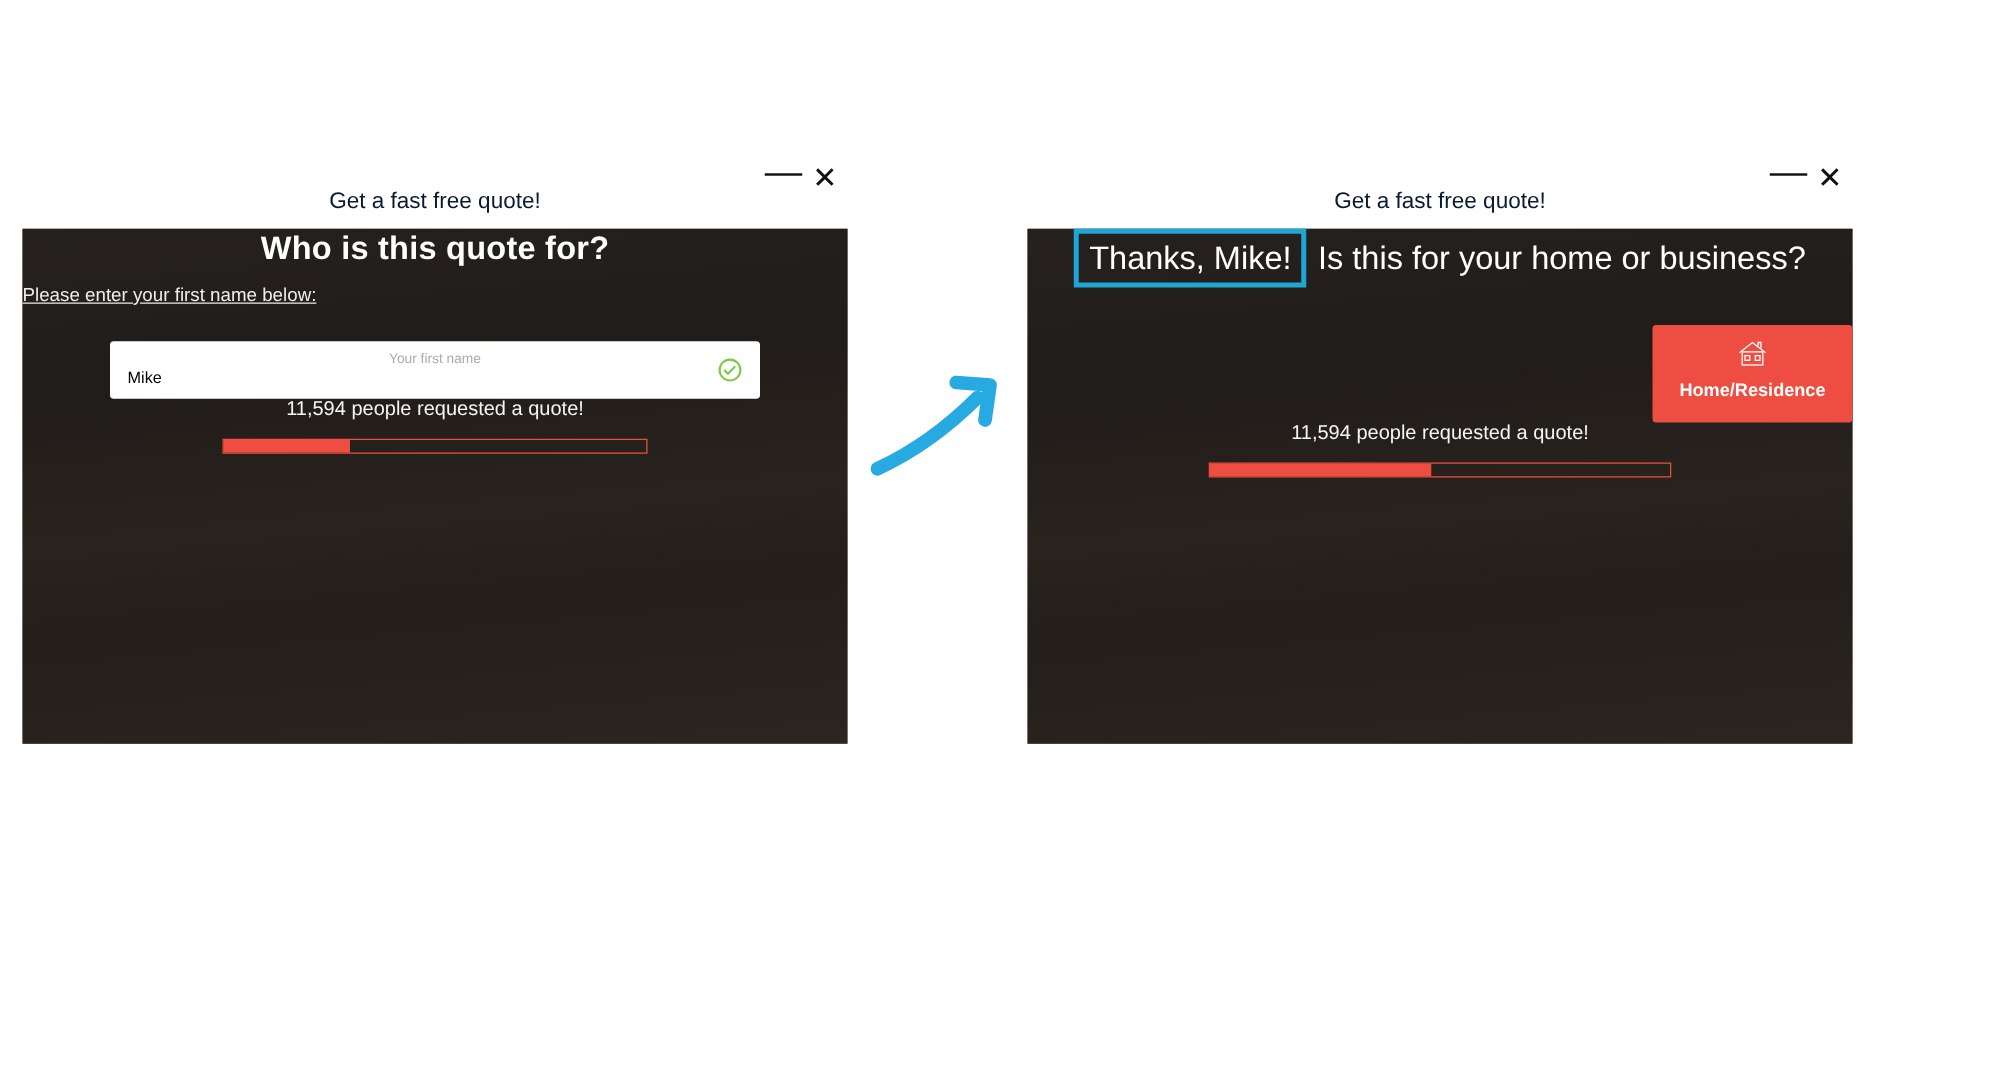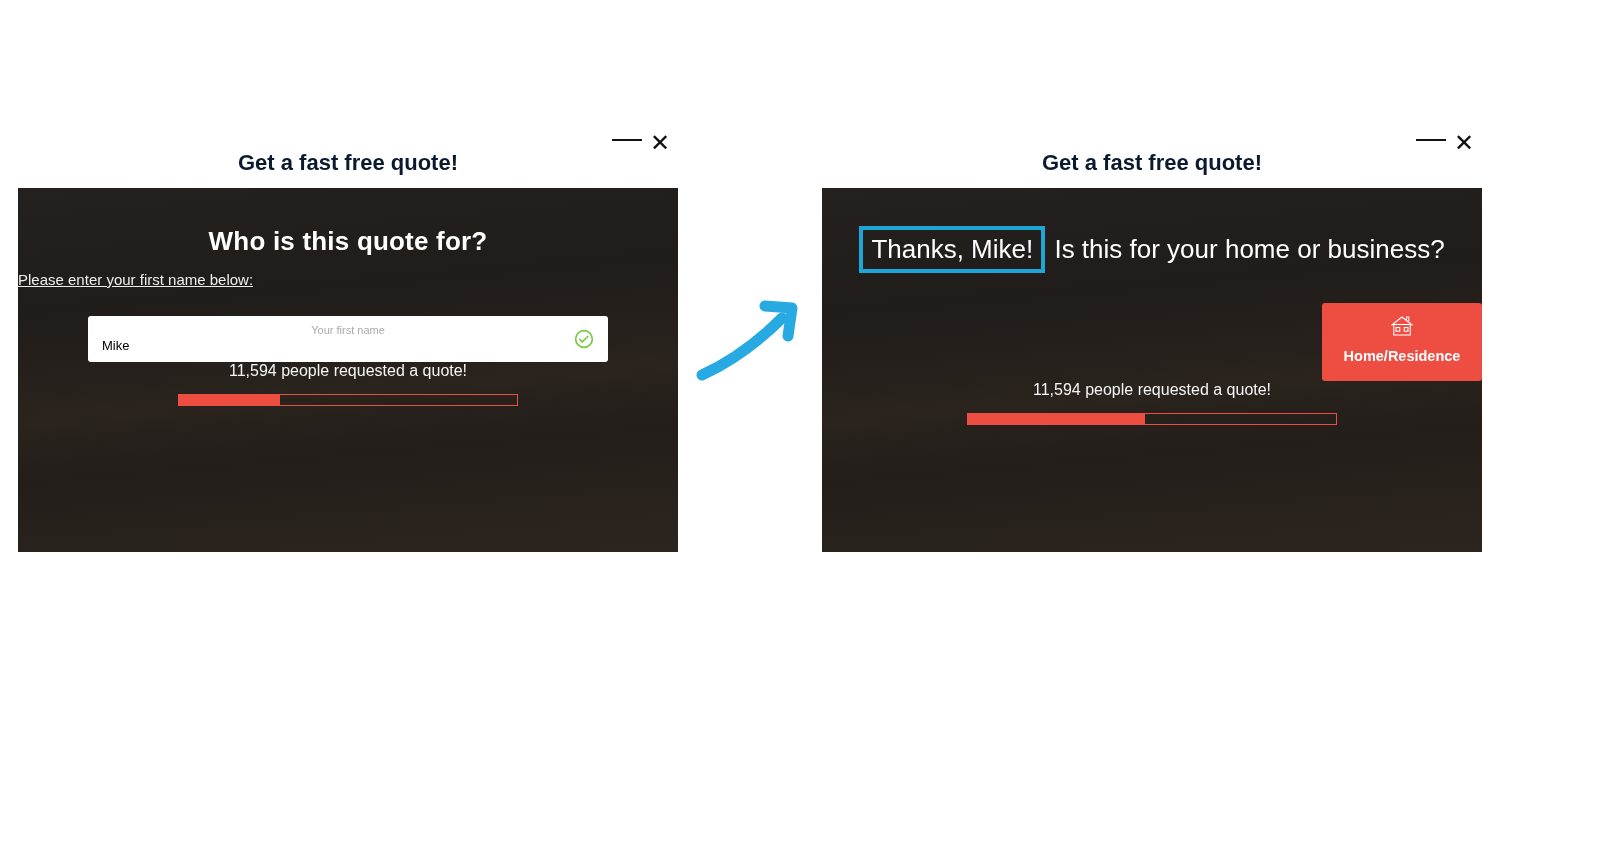--- a/index.html
+++ b/index.html
@@ -33,35 +33,34 @@
   cursor: pointer;
   line-height: 1;
   font-family: Arial, sans-serif;
 }
 .win-min { position: relative; top: -5px; font-size: 30px; letter-spacing: -2px; }
 .win-close { font-size: 24px; }
 
 .modal-title {
   text-align: center;
   color: #0a1a2f;
-  font-size: 22px;
-  font-weight: 700;
+  font-size: 18px;
+  font-weight: 400;
   margin-top: 30px;
   margin-bottom: 12px;
 }
 
 .dark-panel {
   background:
     linear-gradient(rgba(25,22,20,0.85), rgba(25,22,20,0.85)),
     linear-gradient(175deg, #6b5e54 0%, #4a4038 30%, #8b6f58 55%, #5e4d3f 70%, #9c7a5c 100%);
   width: 100%;
-  height: 364px;
+  height: 412px;
   position: relative;
   color: #fff;
-  padding-top: 38px;
 }
 
 .step-heading {
   text-align: center;
   font-size: 26px;
   font-weight: 700;
   letter-spacing: 0.2px;
 }
 .step-sub {
   text-align: left;

